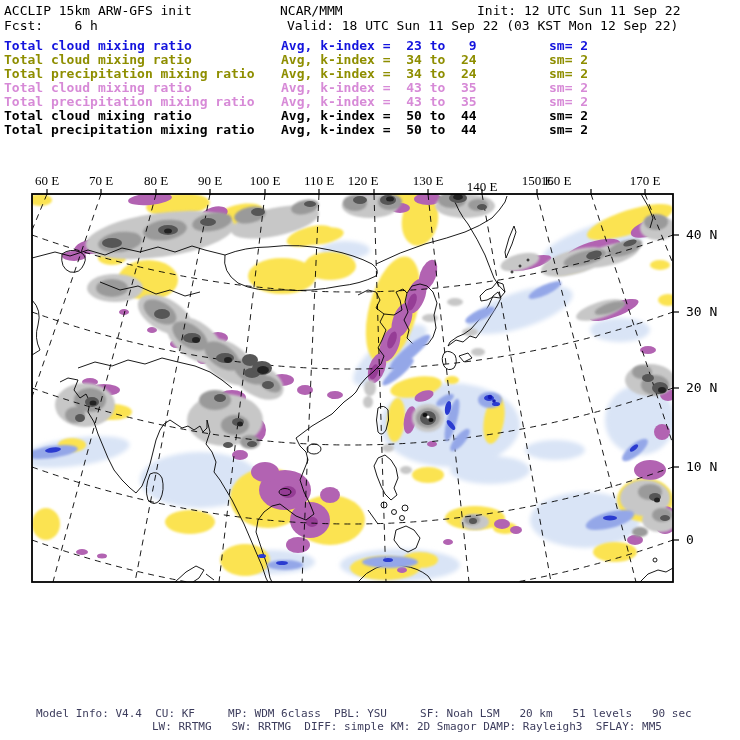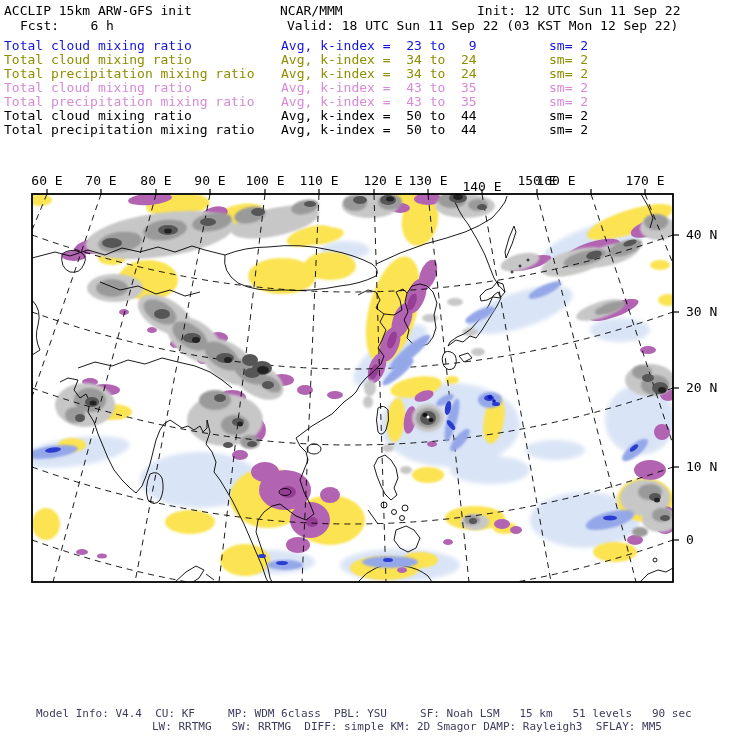--- a/index.html
+++ b/index.html
@@ -1,31 +1,31 @@
 <!DOCTYPE html>
 <html><head>
 <meta charset="utf-8">
 <style>
   html,body{margin:0;padding:0;background:#ffffff;}
   body{width:740px;height:740px;position:relative;overflow:hidden;
        font-family:"DejaVu Sans Mono","Liberation Mono",monospace;color:#000;}
   .t{position:absolute;white-space:pre;font-size:13px;line-height:13px;}
-  .leg{font-size:13px;}
+  .leg{font-size:13px;font-weight:bold;}
   .axis{font-size:13px;}
-  .toplab{transform:translateX(-50%);}
+  .toplab{transform:translateX(-50%);font-family:Liberation Serif, serif;}
   .foot{position:absolute;white-space:pre;font-size:11px;line-height:13px;color:#3c3c5c;}
   svg{position:absolute;left:0;top:0;}
 </style>
 </head>
 <body>
 
 <span class="t" style="left:4px;top:4px">ACCLIP 15km ARW-GFS init</span>
 <span class="t" style="left:280px;top:4px">NCAR/MMM</span>
 <span class="t" style="left:477px;top:4px">Init: 12 UTC Sun 11 Sep 22</span>
-<span class="t" style="left:20px;top:19px">Fcst:    6 h</span>
+<span class="t" style="left:4px;top:19px">Fcst:    6 h</span>
 <span class="t" style="left:287px;top:19px">Valid: 18 UTC Sun 11 Sep 22 (03 KST Mon 12 Sep 22)</span>
 
 <div>
   <div class="legrow">
     <span class="t leg" style="left: 4px; top: 39px; color: rgb(20, 20, 221);">Total cloud mixing ratio</span>
     <span class="t leg" style="left: 281px; top: 39px; color: rgb(20, 20, 221);">Avg, k-index =  23 to   9</span>
     <span class="t leg" style="left: 549px; top: 39px; color: rgb(20, 20, 221);">sm= 2</span>
   </div>
   <div class="legrow">
     <span class="t leg" style="left: 4px; top: 53px; color: rgb(142, 142, 0);">Total cloud mixing ratio</span>
@@ -59,21 +59,21 @@
   </div>
 </div>
 
 <div>
   <span class="t axis toplab" style="left:47px;top:174px">60 E</span>
   <span class="t axis toplab" style="left:101px;top:174px">70 E</span>
   <span class="t axis toplab" style="left:156px;top:174px">80 E</span>
   <span class="t axis toplab" style="left:210px;top:174px">90 E</span>
   <span class="t axis toplab" style="left:265px;top:174px">100 E</span>
   <span class="t axis toplab" style="left:319px;top:174px">110 E</span>
-  <span class="t axis toplab" style="left:383px;top:174px">120 E</span>
+  <span class="t axis toplab" style="left:363px;top:174px">120 E</span>
   <span class="t axis toplab" style="left:428px;top:174px">130 E</span>
   <span class="t axis toplab" style="left:482px;top:180px">140 E</span>
   <span class="t axis toplab" style="left:537px;top:174px">150 E</span>
   <span class="t axis toplab" style="left:556px;top:174px">160 E</span>
   <span class="t axis toplab" style="left:645px;top:174px">170 E</span>
 </div>
 <div>
   <span class="t axis" style="left:686px;top:228px">40 N</span>
   <span class="t axis" style="left:686px;top:305px">30 N</span>
   <span class="t axis" style="left:686px;top:381px">20 N</span>
@@ -442,14 +442,14 @@
     <line x1="591" y1="189" x2="591" y2="195"></line>
       <line x1="645" y1="189" x2="645" y2="195"></line>
     <line x1="672" y1="235" x2="679" y2="235"></line>
       <line x1="672" y1="312" x2="679" y2="312"></line>
     <line x1="672" y1="388" x2="679" y2="388"></line>
       <line x1="672" y1="467" x2="679" y2="467"></line>
     <line x1="672" y1="540" x2="679" y2="540"></line>
   </g>
 </svg>
 
-<span class="foot" style="left:36px;top:707px">Model Info: V4.4  CU: KF     MP: WDM 6class  PBL: YSU     SF: Noah LSM   15 km   51 levels   90 sec</span>
+<span class="foot" style="left:36px;top:707px">Model Info: V4.4  CU: KF     MP: WDM 6class  PBL: YSU     SF: Noah LSM   20 km   51 levels   90 sec</span>
 <span class="foot" style="left:152px;top:720px">LW: RRTMG   SW: RRTMG  DIFF: simple KM: 2D Smagor DAMP: Rayleigh3  SFLAY: MM5</span>
 
 </body></html>

